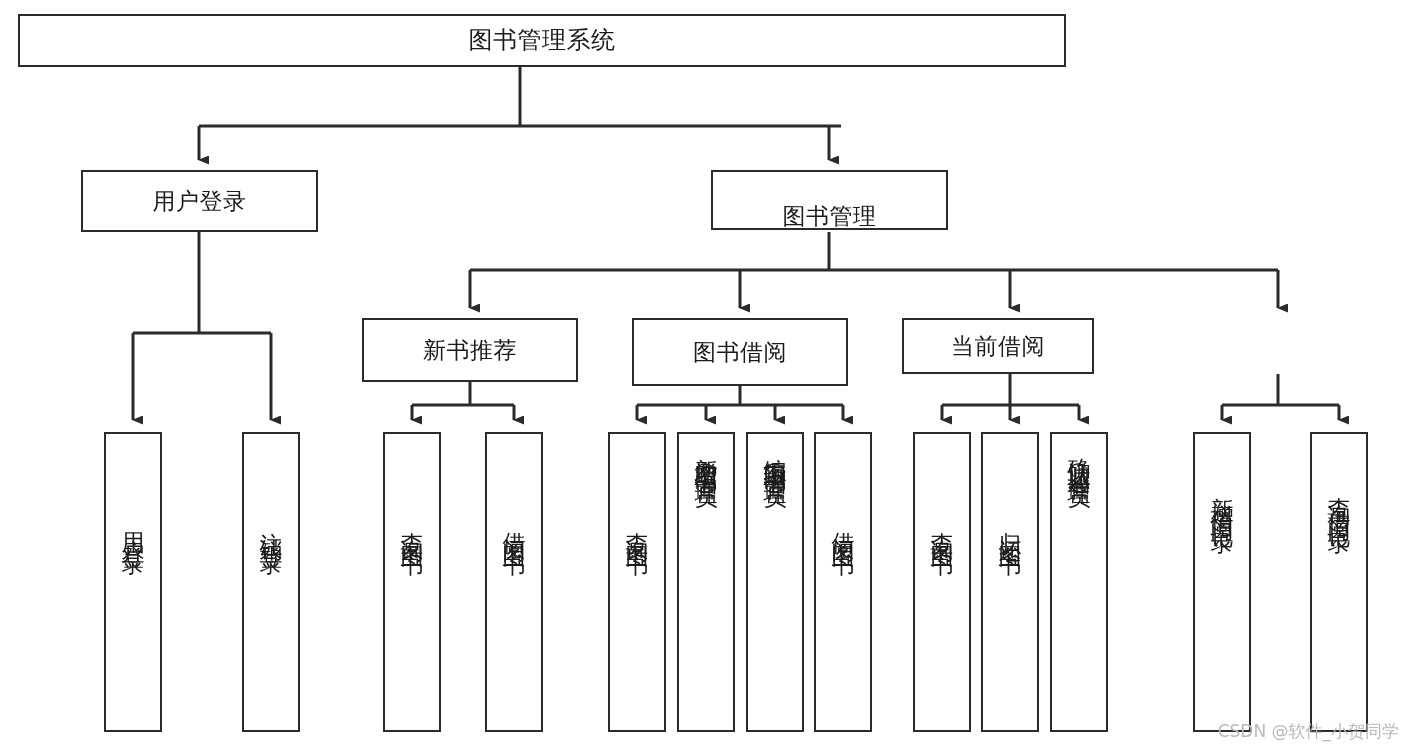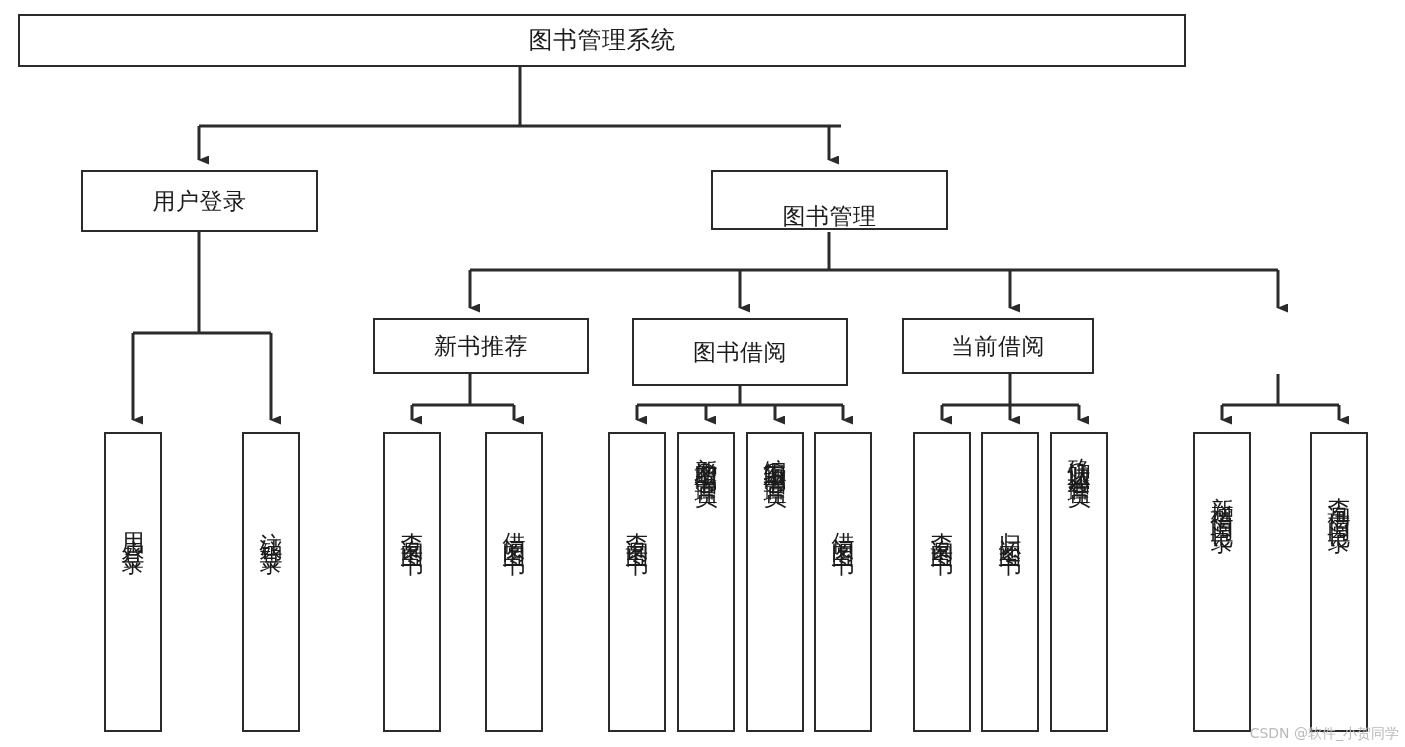--- a/index.html
+++ b/index.html
@@ -68,21 +68,21 @@
   .node.vert.tall-text {
     padding-top: 6px;
   }
   .node.vert.tall-text .node-label {
     letter-spacing: 4px;
   }
   #watermark {
     position: absolute;
     right: 6px;
     bottom: 4px;
-    font-size: 14px;
+    font-size: 17px;
     color: #b9b9b9;
     white-space: nowrap;
     z-index: 6;
     font-family: "DejaVu Sans", "Liberation Sans", sans-serif;
   }
 </style>
 </head>
 <body>
 
 <div id="diagram-canvas">
@@ -131,32 +131,32 @@
       <path d="M1079,405 L1079,420" marker-end="url(#arrowhead)"></path>
 
       <path d="M1278,374 L1278,405"></path>
       <path d="M1222,405 L1339,405"></path>
       <path d="M1222,405 L1222,420" marker-end="url(#arrowhead)"></path>
       <path d="M1339,405 L1339,420" marker-end="url(#arrowhead)"></path>
 
     </g>
   </svg>
 
-  <div class="node root horiz" style="left:18px; top:14px; width:1168px; height:53px;">
+  <div class="node root horiz" style="left:18px; top:14px; width:1048px; height:53px;">
     <span class="node-label">图书管理系统</span>
   </div>
 
   <div class="node horiz" style="left:81px; top:170px; width:237px; height:62px;">
     <span class="node-label">用户登录</span>
   </div>
   <div class="node horiz" style="left:711px; top:170px; width:237px; height:60px;align-items:flex-end;">
     <span class="node-label">图书管理</span>
   </div>
 
-  <div class="node horiz" style="left:362px; top:318px; width:216px; height:56px;margin-left:11px;">
+  <div class="node horiz" style="left:362px; top:318px; width:216px; height:64px;">
     <span class="node-label">新书推荐</span>
   </div>
   <div class="node horiz" style="left:632px; top:318px; width:216px; height:68px;">
     <span class="node-label">图书借阅</span>
   </div>
   <div class="node horiz" style="left:902px; top:318px; width:192px; height:56px;">
     <span class="node-label">当前借阅</span>
   </div>
 
   <div class="node vert" style="left:104px; top:432px; width:58px; height:300px; padding-top:80px;">

